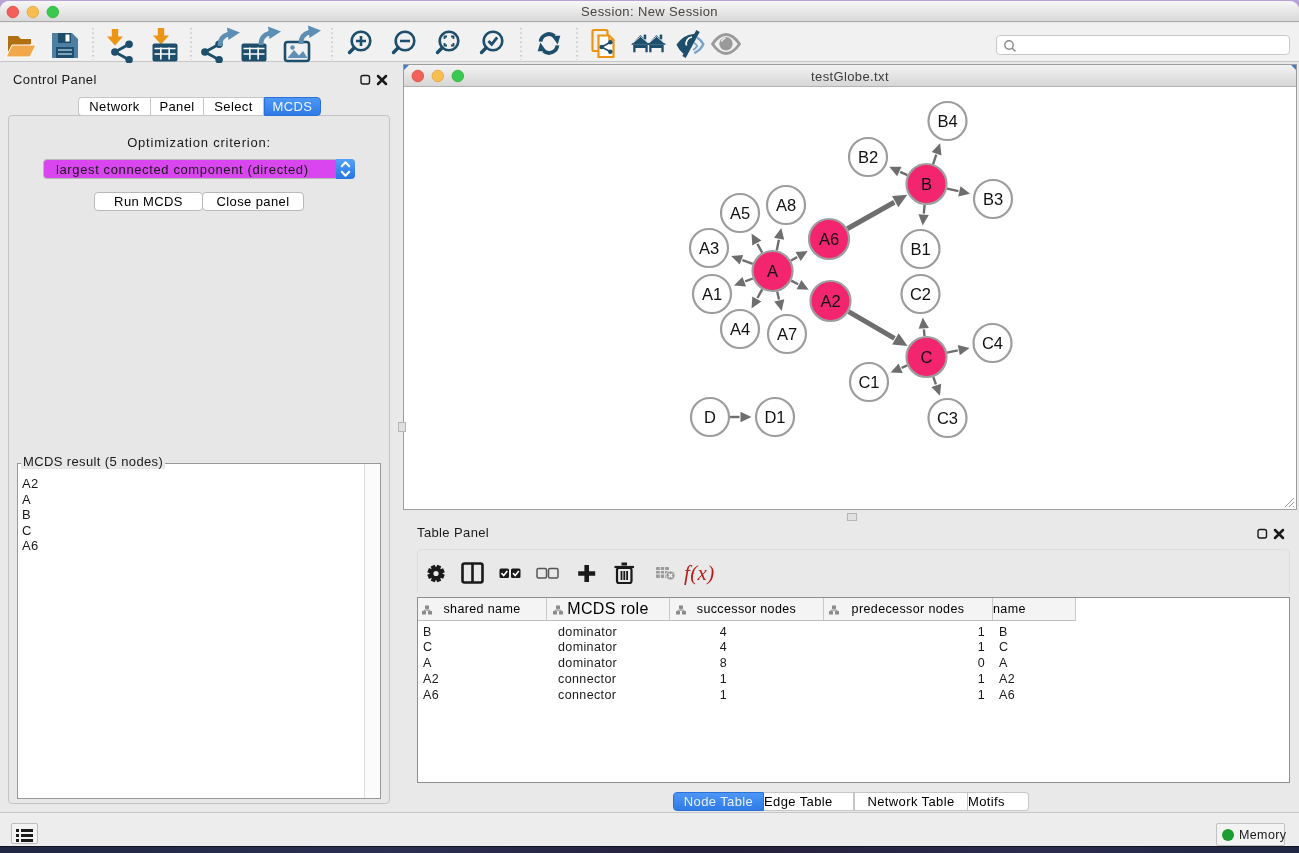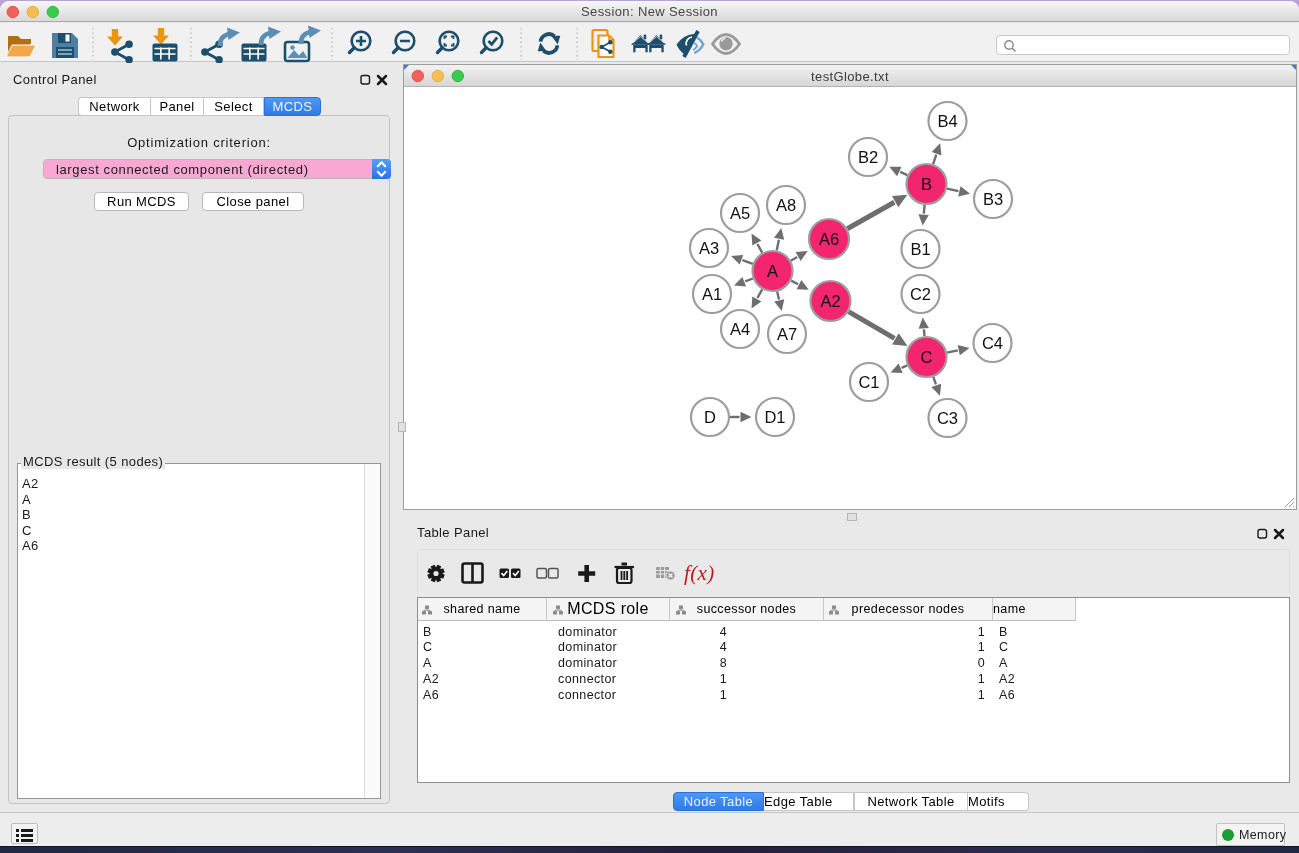--- a/index.html
+++ b/index.html
@@ -118,28 +118,28 @@
       <path d="M19,3 l8,8 M27,3 l-8,8" stroke="#1a1a1a" stroke-width="2.5" stroke-linecap="round"></path>
     </svg>
     <div class="abs" style="left:8px;top:114px;width:382px;height:689px;background:#e7e7e7;border:1px solid #c3c3c3;border-radius:4px"></div>
     <div class="abs" style="left:78px;top:96px;height:19px;display:flex">
 <div style="width:72px;background:#fff;border:1px solid #c6c6c6;border-right:none;border-radius:4px 0 0 4px;font-size:13px;text-align:center;line-height:18px">Network</div>
 <div style="width:54px;background:#fff;border:1px solid #c6c6c6;font-size:13px;text-align:center;line-height:18px">Panel</div>
 <div style="width:60px;background:#fff;border:1px solid #c6c6c6;border-left:none;font-size:13px;text-align:center;line-height:18px">Select</div>
 <div style="width:57px;background:linear-gradient(#4d97f6,#2e7be5);border:1px solid #2a70d8;border-radius:0 4px 4px 0;font-size:13px;color:#eef4fe;text-align:center;line-height:18px">MCDS</div>
 </div>
     <div class="txt" style="left:0;top:134px;width:398px;text-align:center;font-size:13px;letter-spacing:0.78px">Optimization criterion:</div>
-    <div class="abs" style="left:43px;top:158px;width:348px;height:20px;background:#f9a8d4;border:1px solid #b9b9b9;border-radius:4px">
+    <div class="abs" style="left:43px;top:158px;width:312px;height:20px;background:#d946ef;border:1px solid #b9b9b9;border-radius:4px">
 <div class="txt" style="left:12px;top:1.5px;font-size:13px;letter-spacing:0.62px">largest connected component (directed)</div>
 <div class="abs" style="right:-1px;top:-1px;width:19px;height:20px;background:linear-gradient(#55a0f7,#2675e4);border-radius:0 4px 4px 0">
 <svg width="19" height="20">
           <path d="M5.8,7.2 l3.7,-3.9 l3.7,3.9 M5.8,12.8 l3.7,3.9 l3.7,-3.9" fill="none" stroke="#fff" stroke-width="2.1" stroke-linecap="round" stroke-linejoin="round"></path>
         </svg></div>
     </div>
-    <div class="abs" style="left:94px;top:191px;width:95px;height:19px;background:#fff;border:1px solid #b9b9b9;border-radius:4px;font-size:13px;text-align:center;line-height:18px">Run MCDS</div>
+    <div class="abs" style="left:94px;top:191px;width:109px;height:19px;background:#fff;border:1px solid #b9b9b9;border-radius:4px;font-size:13px;text-align:center;line-height:18px">Run MCDS</div>
     <div class="abs" style="left:202px;top:191px;width:102px;height:19px;background:#fff;border:1px solid #b9b9b9;border-radius:4px;font-size:13px;text-align:center;line-height:18px">Close panel</div>
     <div class="abs" style="left:17px;top:462px;width:364px;height:336px;background:#fff;border:1px solid #989898"></div>
     <div class="abs" style="left:364px;top:463px;width:16px;height:334px;background:#fbfbfb;border-left:1px solid #dcdcdc"></div>
     <div class="txt" style="left:21px;top:452.5px;background:#e7e7e7;padding:0 2px;font-size:13px">MCDS result (5 nodes)</div>
     <div class="txt" style="left:22px;top:475px;font-size:13px;line-height:15.5px">A2<br>A<br>B<br>C<br>A6</div>
     <div class="abs" style="left:403px;top:63px;width:894px;height:446px;background:#fff;border:1px solid #9e9e9e">
 <div class="abs" style="left:0;top:0;width:892px;height:22px;background:linear-gradient(#f3f3f3,#d6d6d6);border-bottom:1px solid #b3b3b3"></div>
 <svg class="abs" style="left:0;top:0" width="6" height="6">
         <path d="M0,0 h5 l-5,5 z" fill="#4a77cf"></path>
       </svg>

